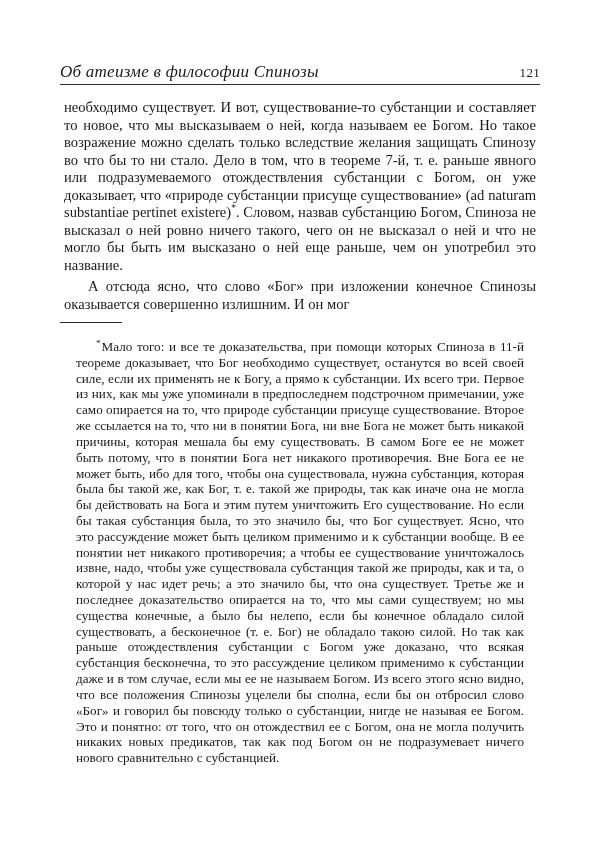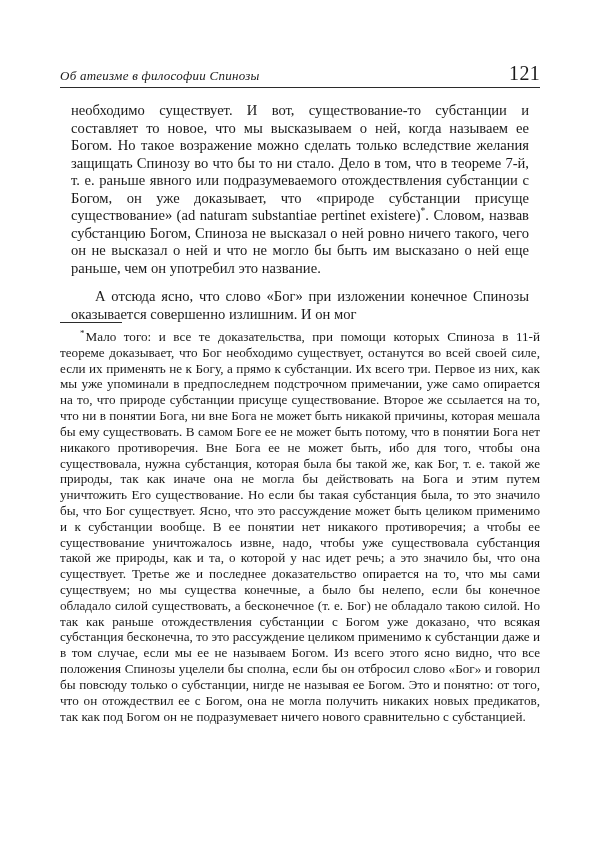--- a/index.html
+++ b/index.html
@@ -31,40 +31,40 @@
   .running-head {
     display: flex;
     align-items: baseline;
     justify-content: space-between;
     width: 100%;
     padding-bottom: 2px;
     border-bottom: 1px solid #2b2b2b;
   }
   .running-head-title {
     font-style: italic;
-    font-size: 13px;
+    font-size: 17px;
     letter-spacing: 0.25px;
     white-space: nowrap;
   }
   .running-head-folio {
-    font-size: 20px;
+    font-size: 13px;
     letter-spacing: 0.3px;
   }
 
   
   .body-text {
     margin-top: 14px;
     font-size: 14.6px;
     line-height: 17.55px;
     text-align: justify;
     text-justify: inter-word;
     hyphens: manual;
   }
   .body-text p {
-    margin: 11px;
+    margin: 4px;
   }
   .body-text p.indent {
     text-indent: 24px;
   }
   .latin {
     font-style: normal;
   }
   .fn-ref {
     font-size: 9.5px;
     vertical-align: super;
@@ -82,21 +82,21 @@
     width: 62px;
     height: 0;
     border-top: 1px solid #2b2b2b;
     margin: 0 0 6px 0;
   }
   .footnote-text {
     font-size: 13.15px;
     line-height: 15.82px;
     text-align: justify;
     text-justify: inter-word;
-    margin: 0;
+    margin: 16px;
     text-indent: 20px;
   }
   .footnote-marker {
     font-size: 9px;
     vertical-align: super;
     line-height: 0;
     margin-right: 1px;
   }
 </style>
 </head>

